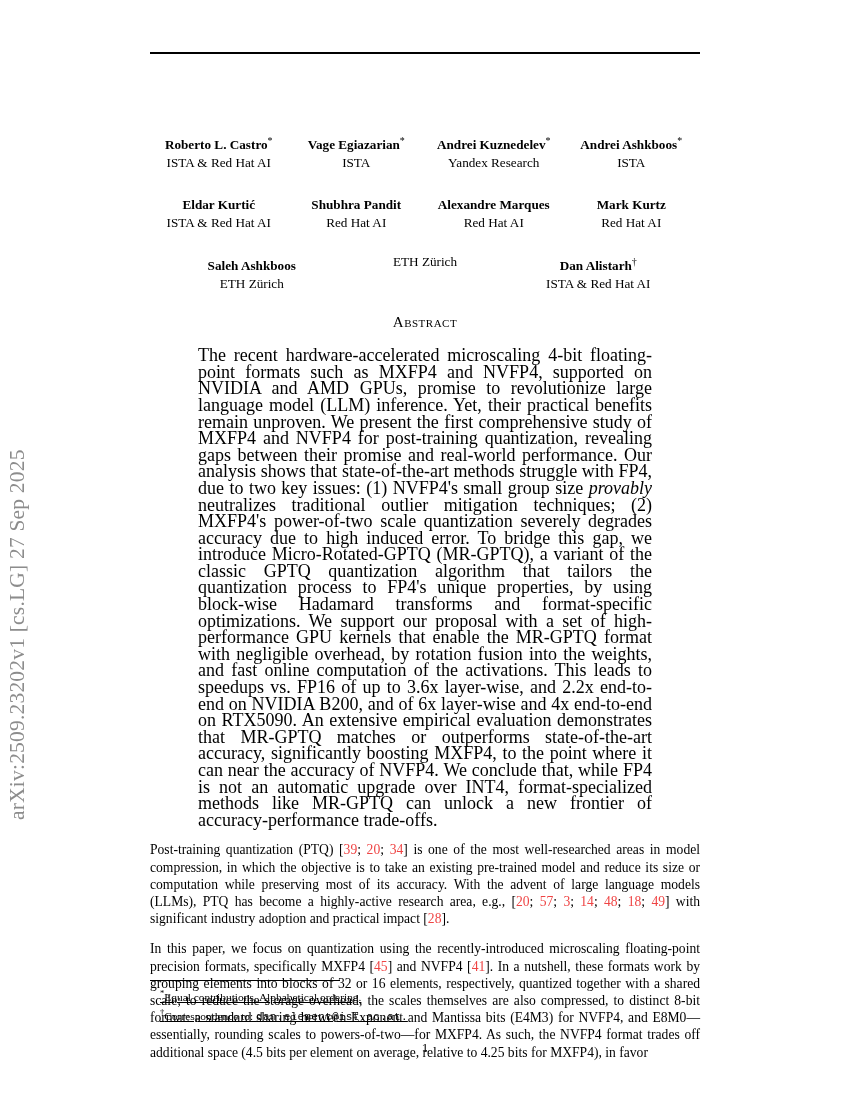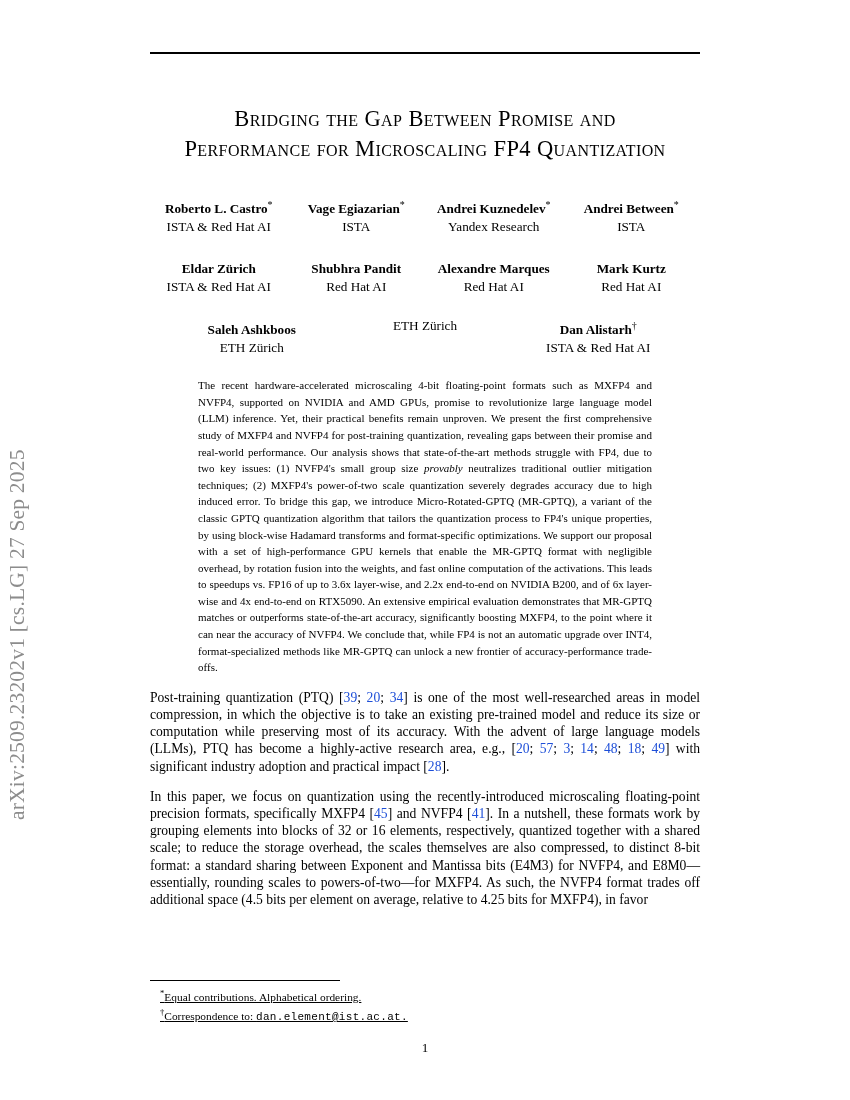--- a/index.html
+++ b/index.html
@@ -100,21 +100,21 @@
   .abstract-head {
     text-align: center;
     font-variant: small-caps;
     font-size: 15px;
     letter-spacing: 0.5px;
     margin-top: 22px;
     margin-bottom: 16px;
   }
   .abstract-body {
     margin: 0 48px;
-    font-size: 11px;
+    font-size: 18px;
     line-height: 16.6px;
     text-align: justify;
     text-justify: inter-word;
     hyphens: manual;
   }
   .abstract-body i { font-style: italic; }
 
   
   .section-head {
     margin-top: 27px;
@@ -129,21 +129,21 @@
   }
 
   
   .para {
     font-size: 13.6px;
     line-height: 17.2px;
     text-align: justify;
     text-justify: inter-word;
     margin-top: 13px;
   }
-  .cite { color: #1d4ed8; }
+  .cite { color: #ef4444; }
 
   
   .footnote-rule {
     position: absolute;
     left: 150px;
     top: 980px;
     width: 190px;
     height: 1.2px;
     background: #000000;
   }
@@ -180,46 +180,45 @@
 <body>
 
 <div class="page">
 
   <div class="arxiv-stamp">arXiv:2509.23202v1  [cs.LG]  27 Sep 2025</div>
 
   <div class="top-rule"></div>
 
   <div class="column">
 
-    <div class="title">Bridging the Gap Between Promise and Performance for Microscaling FP4 Quantization</div>
 
     <div class="authors">
 
       <div class="author-row row-4">
         <div class="author">
           <span class="author-name"><span>Roberto L. Castro</span><span class="sym">*</span></span>
           <span class="author-affil">ISTA &amp; Red Hat AI</span>
         </div>
         <div class="author">
           <span class="author-name"><span>Vage Egiazarian</span><span class="sym">*</span></span>
           <span class="author-affil">ISTA</span>
         </div>
         <div class="author">
           <span class="author-name"><span>Andrei Kuznedelev</span><span class="sym">*</span></span>
           <span class="author-affil">Yandex Research</span>
         </div>
         <div class="author">
-          <span class="author-name"><span>Andrei Between</span><span class="sym">*</span></span>
+          <span class="author-name"><span>Andrei Ashkboos</span><span class="sym">*</span></span>
           <span class="author-affil">ISTA</span>
         </div>
       </div>
 
       <div class="author-row row-4">
         <div class="author">
-          <span class="author-name"><span>Eldar Zürich</span><span class="sym"></span></span>
+          <span class="author-name"><span>Eldar Kurtić</span><span class="sym"></span></span>
           <span class="author-affil">ISTA &amp; Red Hat AI</span>
         </div>
         <div class="author">
           <span class="author-name"><span>Shubhra Pandit</span><span class="sym"></span></span>
           <span class="author-affil">Red Hat AI</span>
         </div>
         <div class="author">
           <span class="author-name"><span>Alexandre Marques</span><span class="sym"></span></span>
           <span class="author-affil">Red Hat AI</span>
         </div>
@@ -238,20 +237,21 @@
           <span class="author-affil">ETH Zürich</span>
         </div>
         <div class="author">
           <span class="author-name"><span>Dan Alistarh</span><span class="sym">†</span></span>
           <span class="author-affil">ISTA &amp; Red Hat AI</span>
         </div>
       </div>
 
     </div>
 
+    <div class="abstract-head">Abstract</div>
 
     <div class="abstract-body"><span>The recent hardware-accelerated microscaling 4-bit floating-point formats such as MXFP4 and NVFP4, supported on NVIDIA and AMD GPUs, promise to revolutionize large language model (LLM) inference. Yet, their practical benefits remain unproven. We present the first comprehensive study of MXFP4 and NVFP4 for post-training quantization, revealing gaps between their promise and real-world performance. Our analysis shows that state-of-the-art methods struggle with FP4, due to two key issues: (1) NVFP4's small group size </span><i>provably</i><span> neutralizes traditional outlier mitigation techniques; (2) MXFP4's power-of-two scale quantization severely degrades accuracy due to high induced error. To bridge this gap, we introduce Micro-Rotated-GPTQ (MR-GPTQ), a variant of the classic GPTQ quantization algorithm that tailors the quantization process to FP4's unique properties, by using block-wise Hadamard transforms and format-specific optimizations. We support our proposal with a set of high-performance GPU kernels that enable the MR-GPTQ format with negligible overhead, by rotation fusion into the weights, and fast online computation of the activations. This leads to speedups vs. FP16 of up to 3.6x layer-wise, and 2.2x end-to-end on NVIDIA B200, and of 6x layer-wise and 4x end-to-end on RTX5090. An extensive empirical evaluation demonstrates that MR-GPTQ matches or outperforms state-of-the-art accuracy, significantly boosting MXFP4, to the point where it can near the accuracy of NVFP4. We conclude that, while FP4 is not an automatic upgrade over INT4, format-specialized methods like MR-GPTQ can unlock a new frontier of accuracy-performance trade-offs.</span></div>
 
 
     <div class="para"><span>Post-training quantization (PTQ) [</span><span class="cite">39</span><span>; </span><span class="cite">20</span><span>; </span><span class="cite">34</span><span>] is one of the most well-researched areas in model compression, in which the objective is to take an existing pre-trained model and reduce its size or computation while preserving most of its accuracy. With the advent of large language models (LLMs), PTQ has become a highly-active research area, e.g., [</span><span class="cite">20</span><span>; </span><span class="cite">57</span><span>; </span><span class="cite">3</span><span>; </span><span class="cite">14</span><span>; </span><span class="cite">48</span><span>; </span><span class="cite">18</span><span>; </span><span class="cite">49</span><span>] with significant industry adoption and practical impact [</span><span class="cite">28</span><span>].</span></div>
     <div class="para"><span>In this paper, we focus on quantization using the recently-introduced microscaling floating-point precision formats, specifically MXFP4 [</span><span class="cite">45</span><span>] and NVFP4 [</span><span class="cite">41</span><span>]. In a nutshell, these formats work by grouping elements into blocks of 32 or 16 elements, respectively, quantized together with a shared scale; to reduce the storage overhead, the scales themselves are also compressed, to distinct 8-bit format: a standard sharing between Exponent and Mantissa bits (E4M3) for NVFP4, and E8M0—essentially, rounding scales to powers-of-two—for MXFP4. As such, the NVFP4 format trades off additional space (4.5 bits per element on average, relative to 4.25 bits for MXFP4), in favor</span></div>
 
   </div>
 
   <div class="footnote-rule"></div>

